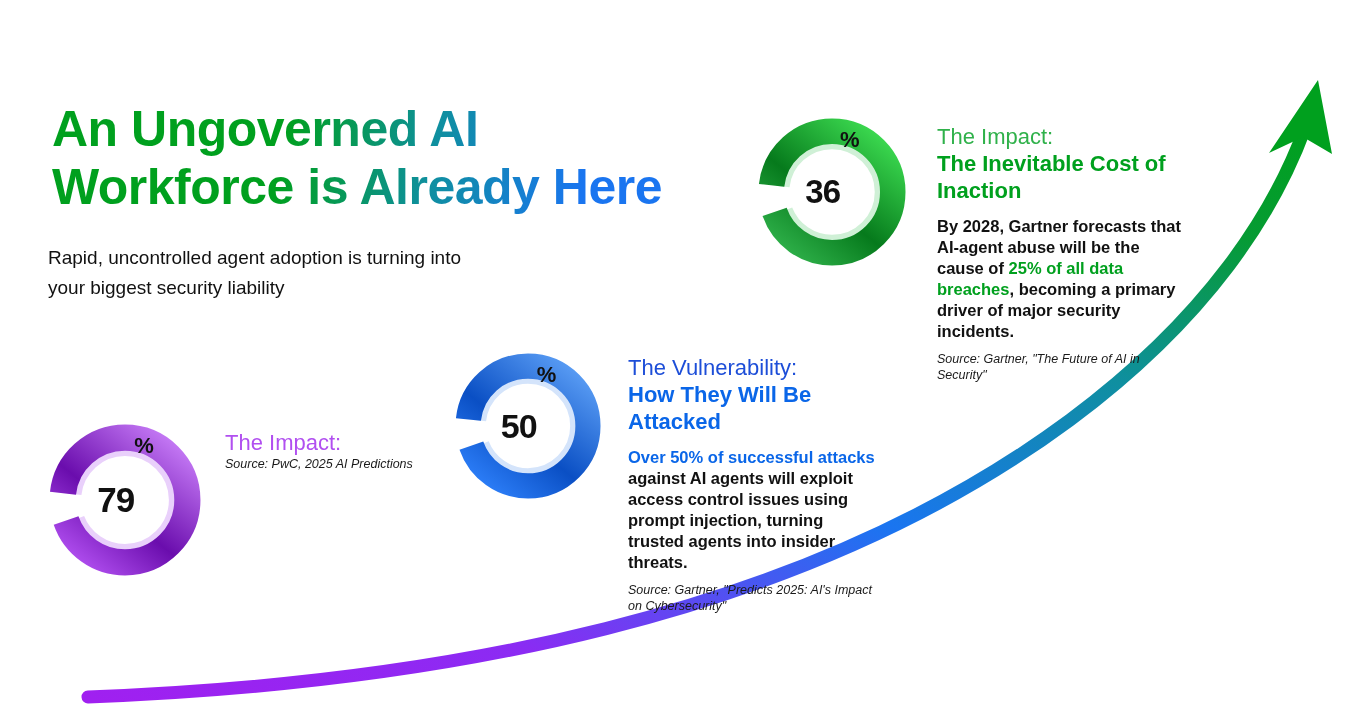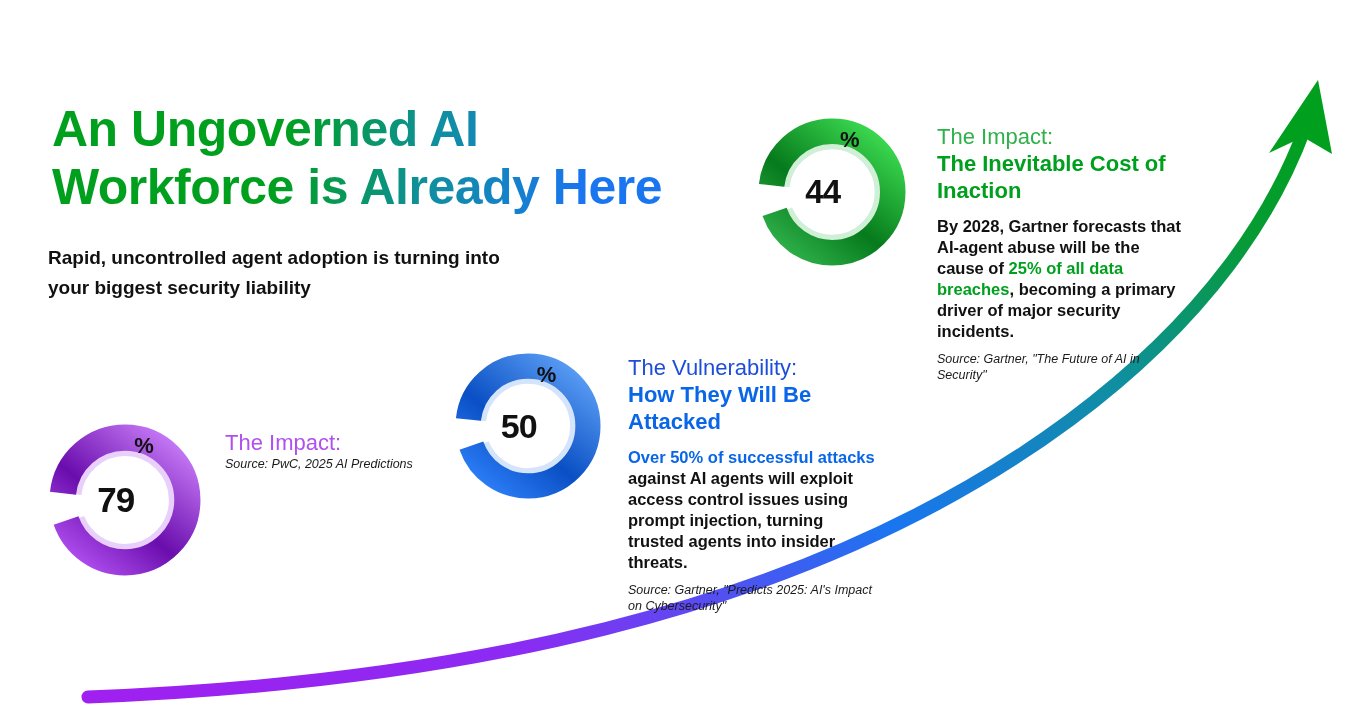--- a/index.html
+++ b/index.html
@@ -51,21 +51,21 @@
     -webkit-text-fill-color: transparent;
     white-space: pre-line;
   }
   .subhead {
     position: absolute;
     left: 48px;
     top: 177px;
     width: 600px;
     font-size: 19px;
     line-height: 30px;
-    font-weight: bold;
+    font-weight: normal;
     color: #111111;
     white-space: pre-line;
   }
 
   
   .donut {
     position: absolute;
     border-radius: 50%;
   }
   .donut .ring-svg { display: block; }
@@ -220,21 +220,21 @@
         <linearGradient id="gradImpact" x1="0" y1="0.1" x2="1" y2="0.9">
           <stop offset="0%" stop-color="#2fb14a"></stop>
           <stop offset="42%" stop-color="#067a1c"></stop>
           <stop offset="100%" stop-color="#3ddc51"></stop>
         </linearGradient>
       </defs>
       <circle cx="50" cy="50" r="33" fill="none" stroke="#cff0d6" stroke-width="9" stroke-dasharray="191 16" stroke-dashoffset="48" transform="rotate(-90 50 50)"></circle>
       <circle cx="50" cy="50" r="40.5" fill="none" stroke="url(#gradImpact)" stroke-width="17" stroke-dasharray="236 18" stroke-dashoffset="59" transform="rotate(-90 50 50)"></circle>
     </svg>
     <div class="donut-label">
-      <span class="pct-num">44</span>
+      <span class="pct-num">36</span>
         <span class="pct-sign">%</span>
     </div>
   </div>
 
   <div class="stat-block" id="block-impact">
     <div class="eyebrow">The Impact:</div>
     <div class="stat-title">The Inevitable Cost of
 Inaction</div>
     <p class="stat-body"><span>By 2028, Gartner forecasts that AI-agent abuse will be the cause of </span><span class="hl-green">25% of all data breaches</span><span>, becoming a primary driver of major security incidents.</span></p>
     <p class="stat-source">Source: Gartner, "The Future of AI in Security"</p>

